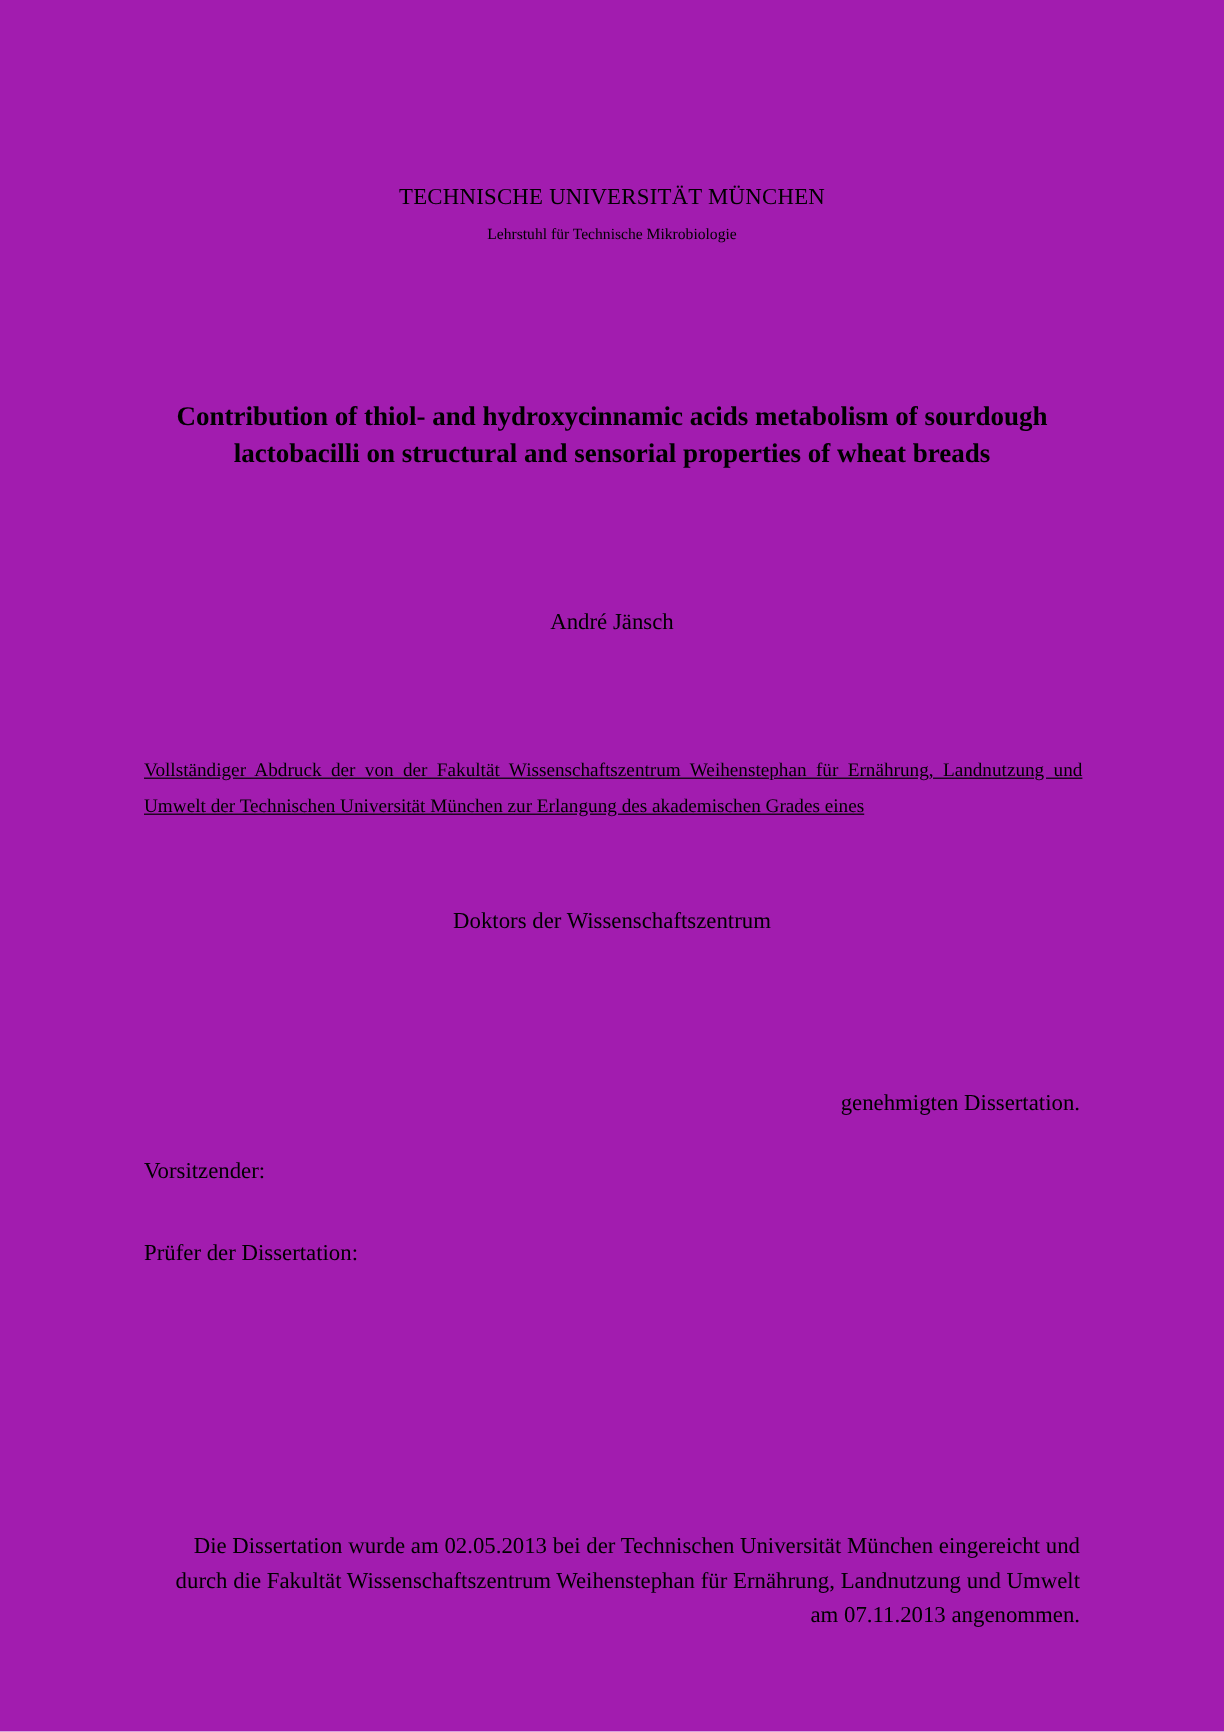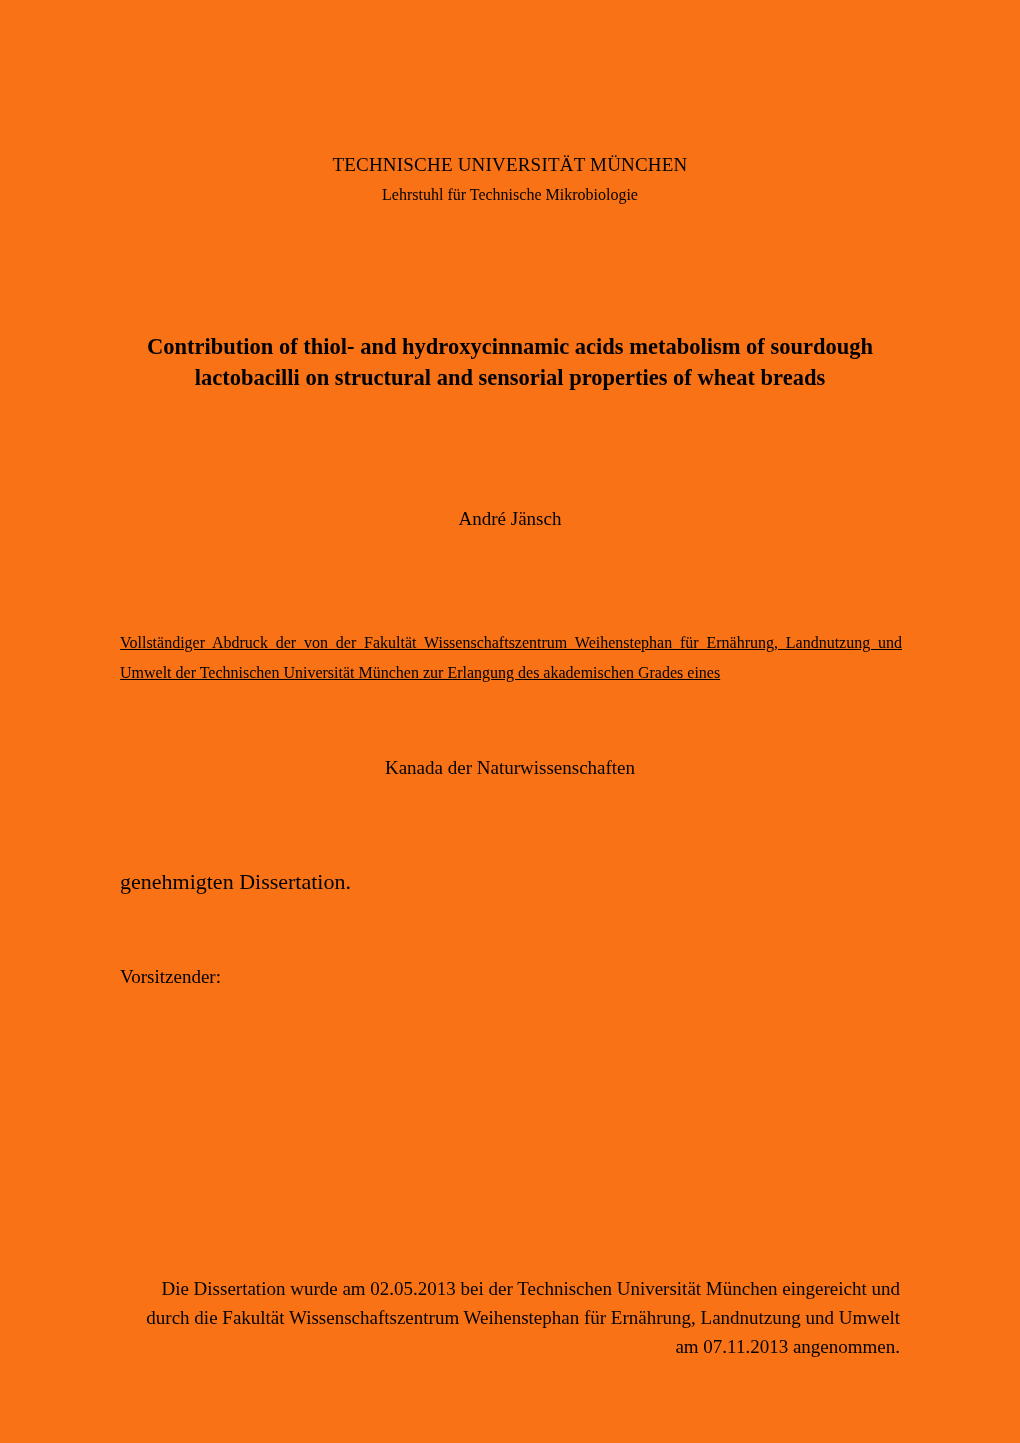--- a/index.html
+++ b/index.html
@@ -10,21 +10,21 @@
   }
   body {
     font-family: "Liberation Serif", "DejaVu Serif", serif;
     color: #000000;
     -webkit-font-smoothing: antialiased;
   }
   .page {
     position: relative;
     width: 1020px;
     height: 1443px;
-    background: #f97316;
+    background: #a21caf;
     overflow: hidden;
     box-sizing: border-box;
   }
   .content {
     position: absolute;
     left: 120px;
     top: 0;
     width: 780px;
     height: 1443px;
   }
@@ -36,21 +36,21 @@
     left: 0;
     width: 780px;
     text-align: center;
   }
   .univ-line-1 {
     font-size: 19px;
     line-height: 30px;
     letter-spacing: 0.2px;
   }
   .univ-line-2 {
-    font-size: 16px;
+    font-size: 13px;
     line-height: 30px;
   }
 
   
   .thesis-title {
     position: absolute;
     top: 316px;
     left: 2px;
     width: 776px;
     text-align: center;
@@ -89,25 +89,25 @@
     left: 0;
     width: 780px;
     text-align: center;
     font-size: 19px;
     line-height: 28px;
   }
 
   
   .dissertation-note {
     position: absolute;
-    top: 868px;
+    top: 906px;
     left: 0;
     width: 780px;
-    text-align: left;
-    font-size: 22px;
+    text-align: right;
+    font-size: 19px;
     line-height: 28px;
   }
 
   
   .committee {
     position: absolute;
     top: 960px;
     left: 0;
     width: 780px;
   }
@@ -154,31 +154,32 @@
       <div class="univ-line-1">TECHNISCHE UNIVERSITÄT MÜNCHEN</div>
       <div class="univ-line-2">Lehrstuhl für Technische Mikrobiologie</div>
     </div>
 
     <h1 class="thesis-title">Contribution of thiol- and hydroxycinnamic acids metabolism of sourdough lactobacilli on structural and sensorial properties of wheat breads</h1>
 
     <div class="author-name">André Jänsch</div>
 
     <p class="approval-paragraph">Vollständiger Abdruck der von der Fakultät Wissenschaftszentrum Weihenstephan für Ernährung, Landnutzung und Umwelt der Technischen Universität München zur Erlangung des akademischen Grades eines</p>
 
-    <div class="degree-line">Kanada der Naturwissenschaften</div>
+    <div class="degree-line">Doktors der Wissenschaftszentrum</div>
 
     <div class="dissertation-note">genehmigten Dissertation.</div>
 
     <div class="committee">
 
       <div class="committee-row">
         <div class="committee-label">Vorsitzender:</div>
       </div>
 
       <div class="committee-row spaced">
+        <div class="committee-label">Prüfer der Dissertation:</div>
       </div>
 
     </div>
 
     <p class="submission-paragraph">Die Dissertation wurde am 02.05.2013 bei der Technischen Universität München eingereicht und durch die Fakultät Wissenschaftszentrum Weihenstephan für Ernährung, Landnutzung und Umwelt am 07.11.2013 angenommen.</p>
 
   </div>
 </div>
 
 </body></html>

